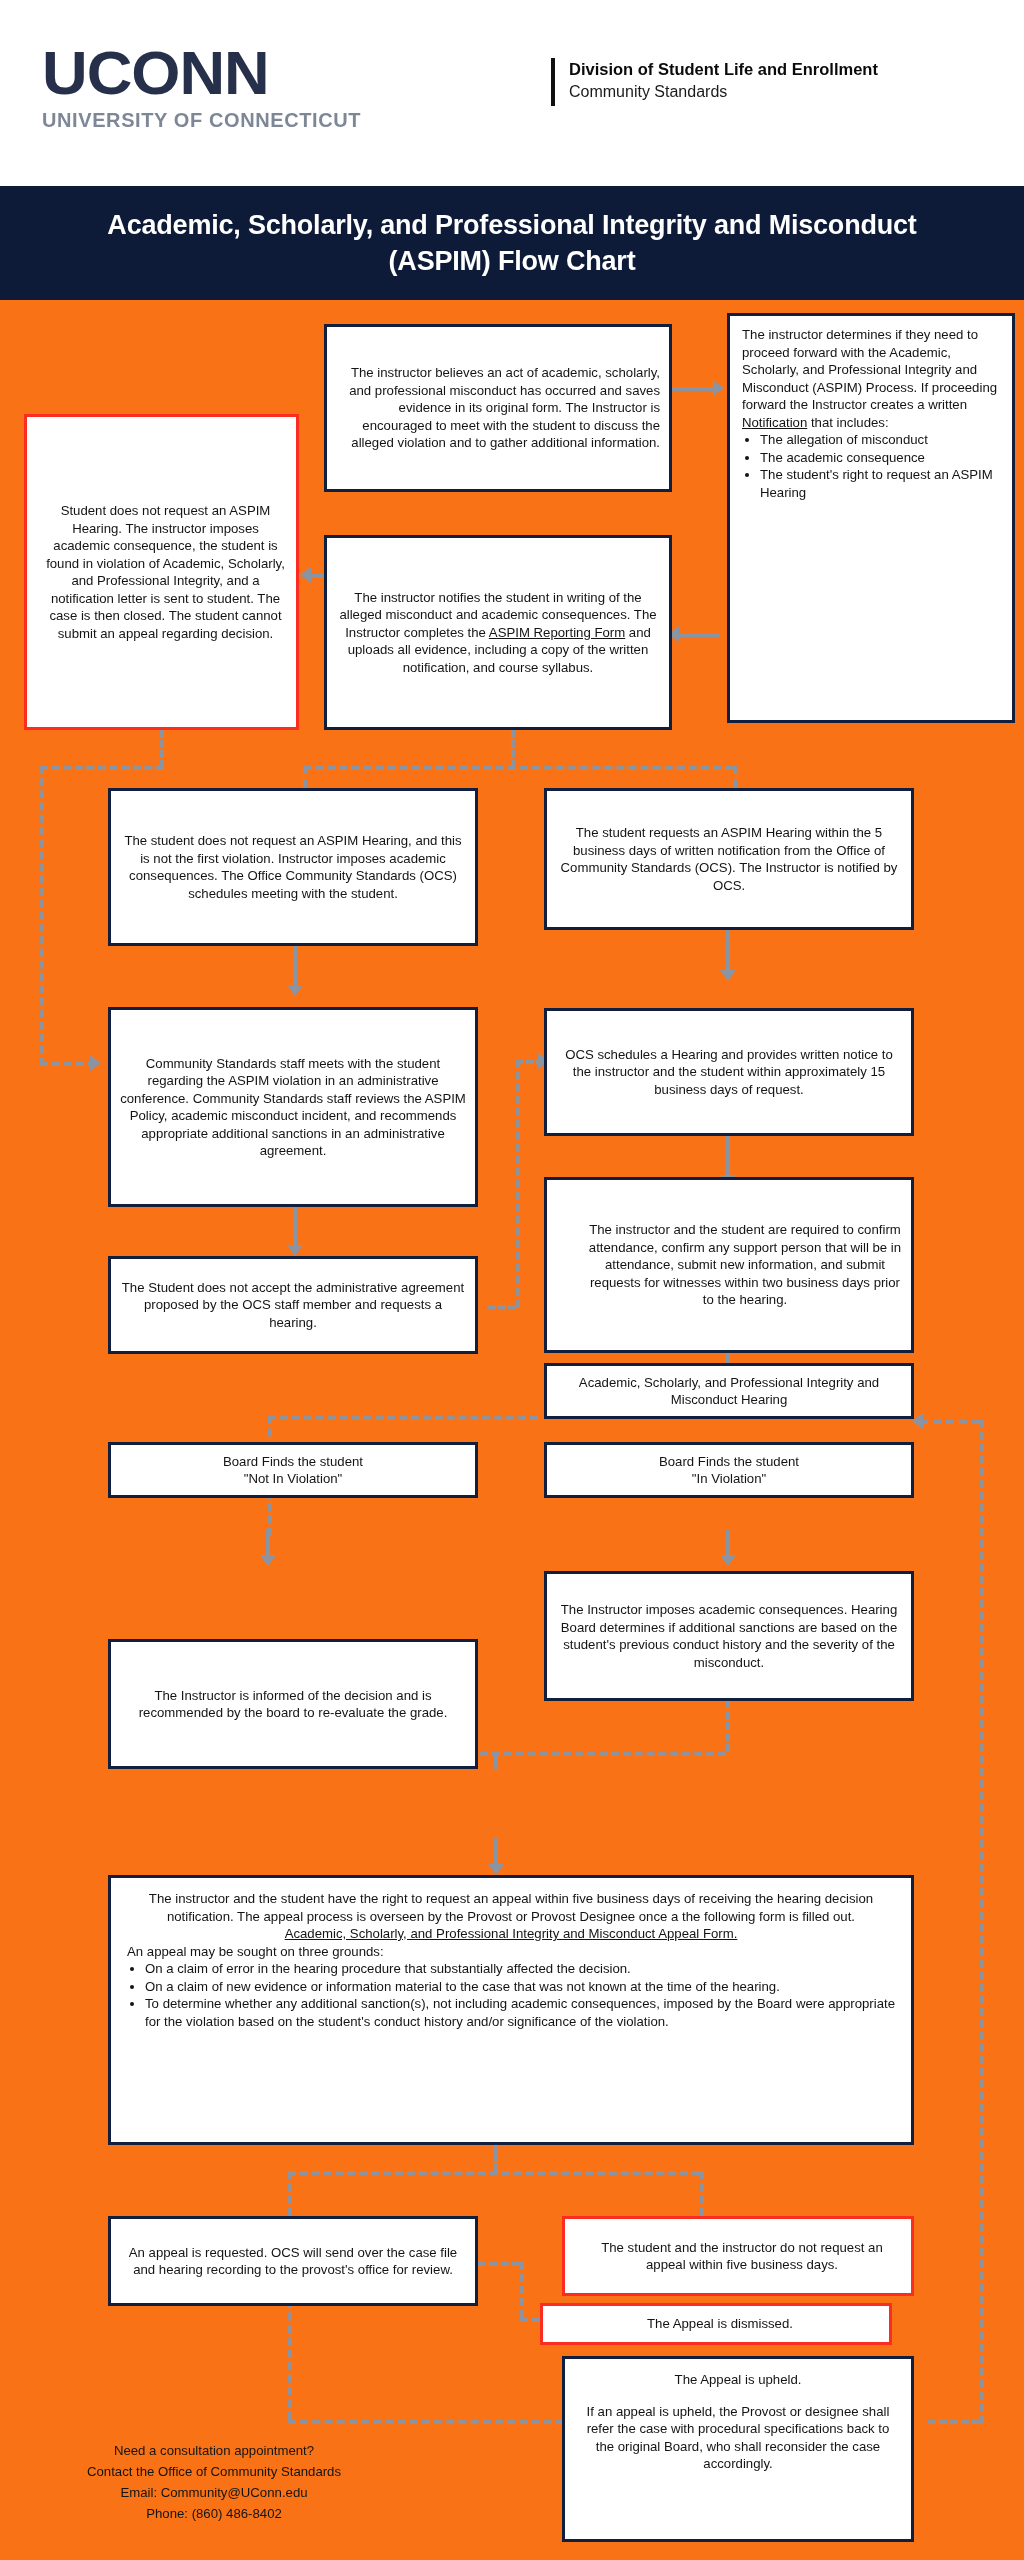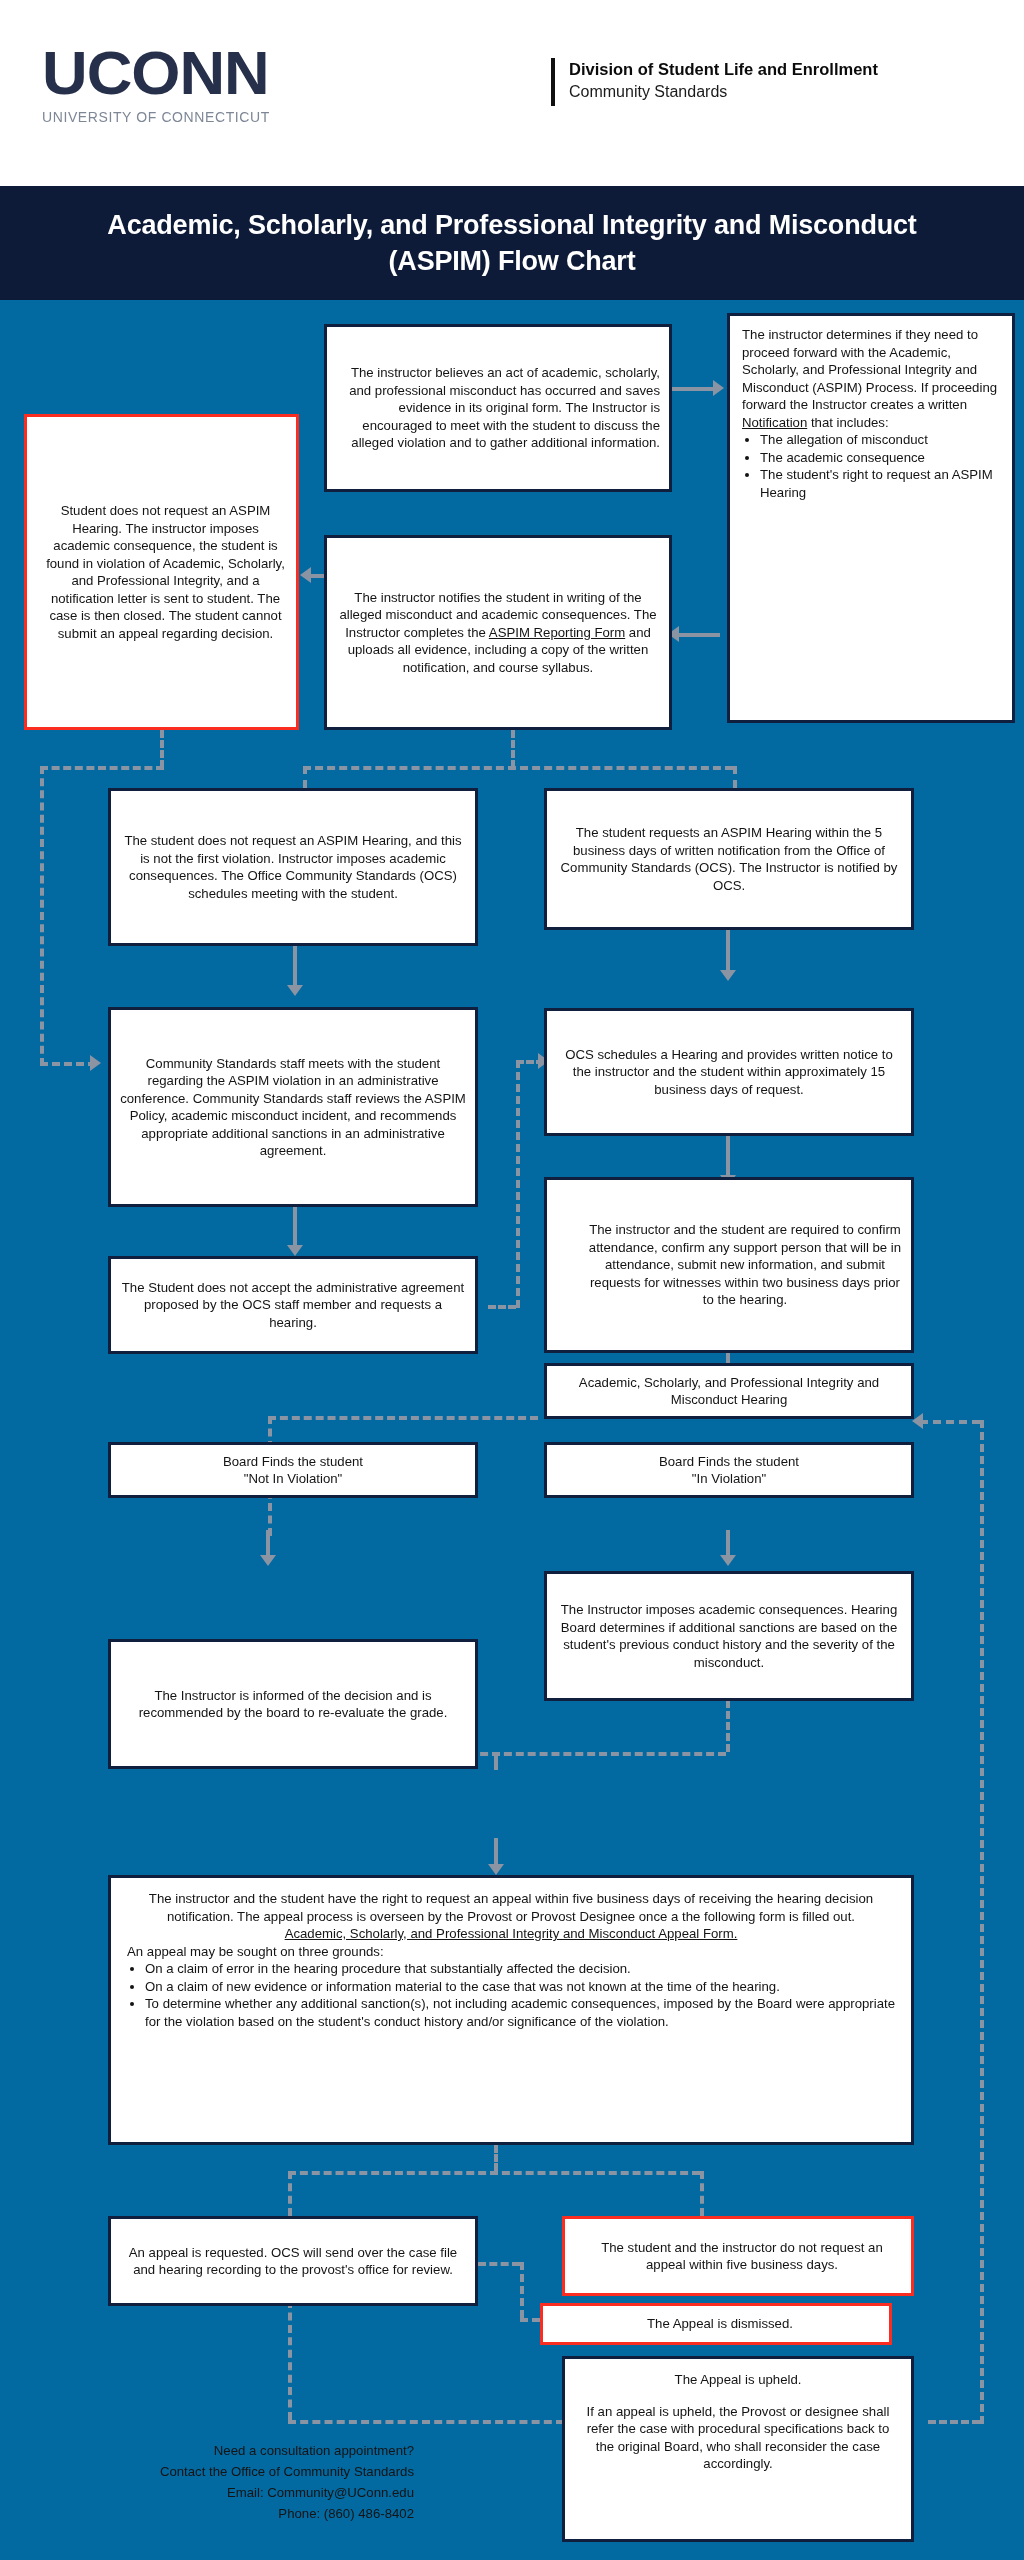--- a/index.html
+++ b/index.html
@@ -6,21 +6,21 @@
   * { box-sizing: border-box; }
   html, body {
     margin: 0; padding: 0;
     background: #ffffff;
     font-family: "Liberation Sans", sans-serif;
   }
   #page {
     position: relative;
     width: 1024px;
     height: 2560px;
-    background: #0369a1;
+    background: #f97316;
     overflow: hidden;
   }
 
   
   .hdr {
     position: absolute;
     left: 0; top: 0;
     width: 1024px; height: 186px;
     background: #fff;
   }
@@ -34,22 +34,22 @@
     font-weight: 700;
     font-size: 62px;
     letter-spacing: -1px;
     color: #26304b;
     line-height: 0.95;
     transform: scaleX(1.02);
     transform-origin: left top;
   }
   .logo-sub {
     font-family: "Liberation Sans", sans-serif;
-    font-weight: 400;
-    font-size: 14px;
+    font-weight: 700;
+    font-size: 20px;
     letter-spacing: 0.6px;
     color: #7e8796;
     margin-top: 6px;
   }
   .div-block {
     position: absolute;
     left: 551px; top: 58px;
     height: 48px;
     border-left: 4px solid #101010;
     padding-left: 14px;
@@ -149,21 +149,21 @@
   }
   .dash-h {
     position: absolute;
     height: 0;
     border-top: 4px dashed #8b94a3;
   }
 
   
   .contact {
     position: absolute;
-    text-align: right;
+    text-align: center;
     font-size: 13.2px;
     line-height: 21px;
     color: #141414;
   }
 </style>
 </head>
 <body>
 
 <div id="page">
 

